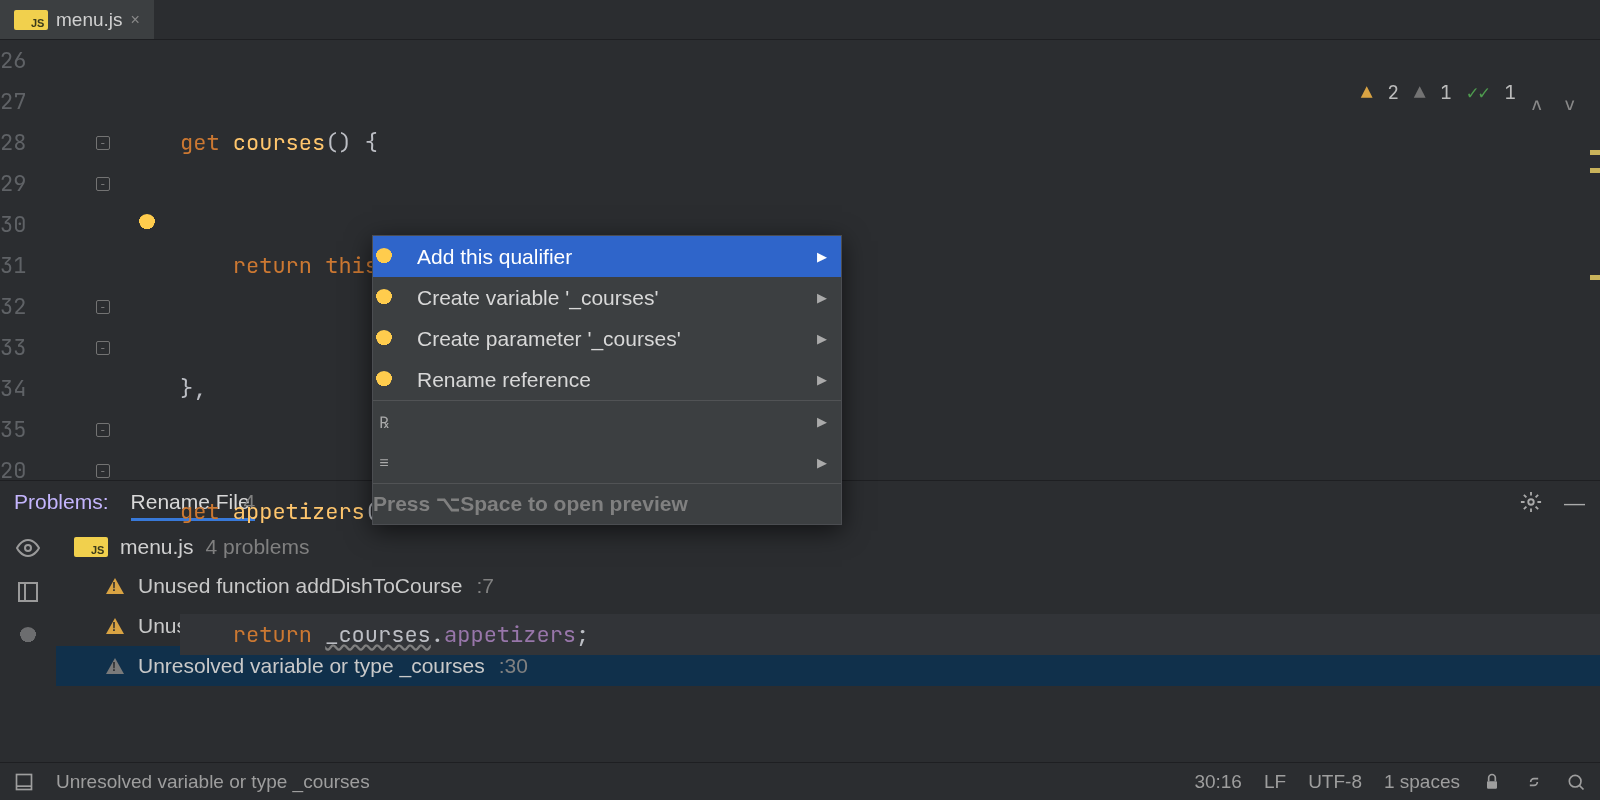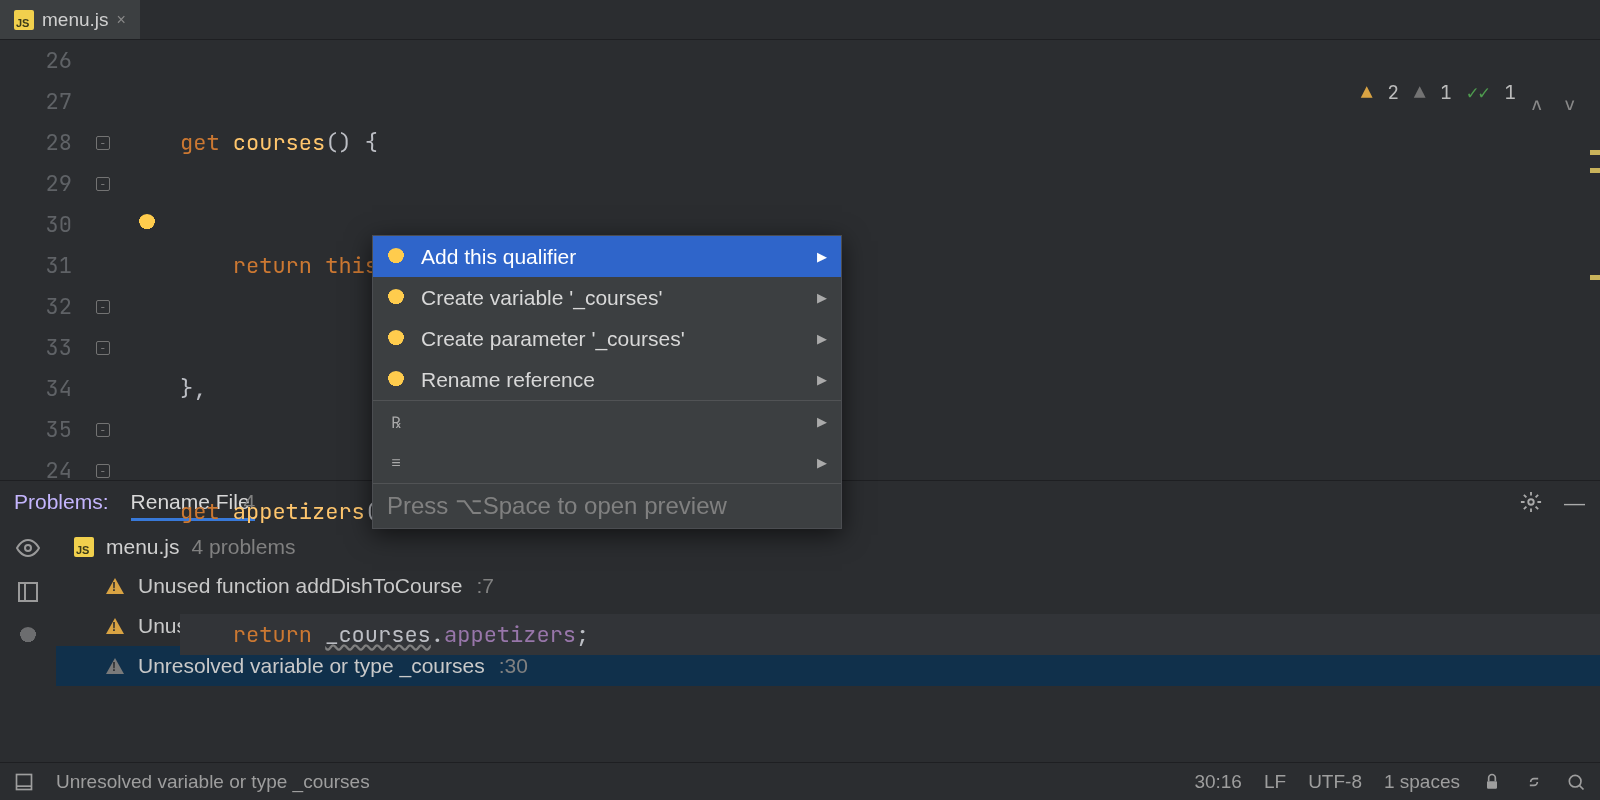--- a/index.html
+++ b/index.html
@@ -1,47 +1,47 @@
 <!DOCTYPE html>
 <html><head>
 <meta charset="utf-8">
 <style>
 * { margin:0; padding:0; box-sizing:border-box; }
 body { font-family:"Segoe UI",Arial,sans-serif; background:#2b2d30; color:#bbbbbb; width:1600px; height:800px; overflow:hidden; position:relative; }
 .tab-bar { height:40px; background:#2b2d30; display:flex; align-items:center; border-bottom:1px solid #1e1f22; }
 .tab { display:flex; align-items:center; gap:8px; padding:0 14px; height:100%; background:#3c3f41; color:#d0d0d0; font-size:19px; }
-.js-icon { width:20px; height:20px; background:#f1d04d; color:#3a3a1a; font-size:11px; font-weight:bold; display:inline-flex; align-items:flex-end; justify-content:flex-start; padding:1px 2px; border-radius:2px; }
+.js-icon { width:20px; height:20px; background:#f1d04d; color:#3a3a1a; font-size:11px; font-weight:bold; display:inline-flex; align-items:flex-end; justify-content:flex-start; padding:1px 17px; border-radius:2px; }
 .close-x { color:#888; font-size:16px; cursor:pointer; }
 .editor { display:flex; height:440px; background:#2b2d30; font-family:"JetBrains Mono",Consolas,monospace; font-size:22px; line-height:41px; position:relative; }
-.gutter { width:90px; text-align:right; color:#5f6266; padding-right:18px; user-select:none; background:#2b2d30; }
+.gutter { width:90px; color:#5f6266; padding-right:18px; user-select:none; background:#2b2d30; }
 .gutter .ln { height:41px; }
 .fold-col { width:40px; position:relative; }
 .fold { position:absolute; left:6px; width:14px; height:14px; border:1px solid #737373; color:#888; font-size:10px; display:flex; align-items:center; justify-content:center; border-radius:2px; }
 .bulb-col { width:50px; position:relative; }
 .code { flex:1; white-space:pre; color:#bcbec4; position:relative; }
 .code .row { height:41px; }
 .code .row.hi { background:#323438; }
 .kw { color:#cc7832; }
 .id { color:#ffc66d; }
 .prop { color:#9876aa; }
 .punct { color:#bcbec4; }
 .warn-u { text-decoration:underline wavy #808080; }
 .inspect { position:absolute; top:32px; right:18px; display:flex; gap:15px; align-items:center; font-size:19px; color:#bbbbbb; }
 .inspect .tri-y { color:#d9a343; }
 .inspect .tri-g { color:#737373; }
 .inspect .chev { color:#888; width:18px; height:18px; }
 .markers { position:absolute; right:0; top:40px; width:12px; height:440px; }
 .marker { position:absolute; right:0; width:10px; height:5px; background:#c9b35b; }
 .popup { position:absolute; left:372px; top:235px; width:470px; background:#3c3f41; box-shadow:0 6px 24px rgba(0,0,0,0.6); border:1px solid #4b4d51; z-index:20; }
-.popup .item { display:flex; align-items:center; gap:16px; height:41px; padding:0 14px; font-size:21px; color:#d8d8d8; position:relative; }
+.popup .item { display:flex; align-items:center; gap:24px; height:41px; padding:0 2px; font-size:21px; color:#d8d8d8; position:relative; }
 .popup .item.sel { background:#2f65ca; color:#ffffff; }
 .popup .arrow { position:absolute; right:14px; color:#aaa; font-size:13px; }
 .popup .item.sel .arrow { color:#fff; }
 .popup .sep { height:1px; background:#515355; }
-.popup .hint { padding:8px 14px; color:#808080; font-size:24px; }
+.popup .hint { padding:8px 0; color:#808080; font-size:21px;font-weight:bold; }
 .bulb-ico { width:18px; height:18px; background:radial-gradient(circle at 50% 40%,#ffcc4d 55%,transparent 56%); border-radius:50% 50% 40% 40%; position:relative; }
 .refactor-ico { width:18px; height:18px; color:#aaa; font-size:16px; display:inline-flex; align-items:center; justify-content:center; }
 .panel-hdr { height:42px; display:flex; align-items:center; border-top:1px solid #1e1f22; padding:0 14px; gap:22px; font-size:21px; background:#2b2d30; }
 .panel-hdr .pt { color:#c4b5fd; }
 .panel-hdr .cf { color:#d8d8d8; border-bottom:3px solid #3879d9; padding-bottom:4px; padding-top:7px; }
 .panel-hdr .cnt { color:#808080; margin-left:-12px; }
 .panel-hdr .spacer { flex:1; }
 .panel-hdr .act { color:#aaa; width:22px; height:22px; cursor:pointer; }
 .panel-body { display:flex; height:240px; background:#2b2d30; }
 .panel-tools { width:56px; display:flex; flex-direction:column; align-items:center; gap:20px; padding-top:14px; }
@@ -81,21 +81,21 @@
     <div class="ln">26</div>
       <div class="ln">27</div>
     <div class="ln">28</div>
       <div class="ln">29</div>
     <div class="ln">30</div>
       <div class="ln">31</div>
     <div class="ln">32</div>
       <div class="ln">33</div>
     <div class="ln">34</div>
       <div class="ln">35</div>
-    <div class="ln">24</div>
+    <div class="ln">20</div>
   </div>
   <div class="fold-col">
     <div class="fold" style="top:96px">−</div>
     <div class="fold" style="top:137px">−</div>
     <div class="fold" style="top:260px">−</div>
     <div class="fold" style="top:301px">−</div>
     <div class="fold" style="top:383px">−</div>
     <div class="fold" style="top:424px">−</div>
   </div>
   <div class="bulb-col">

